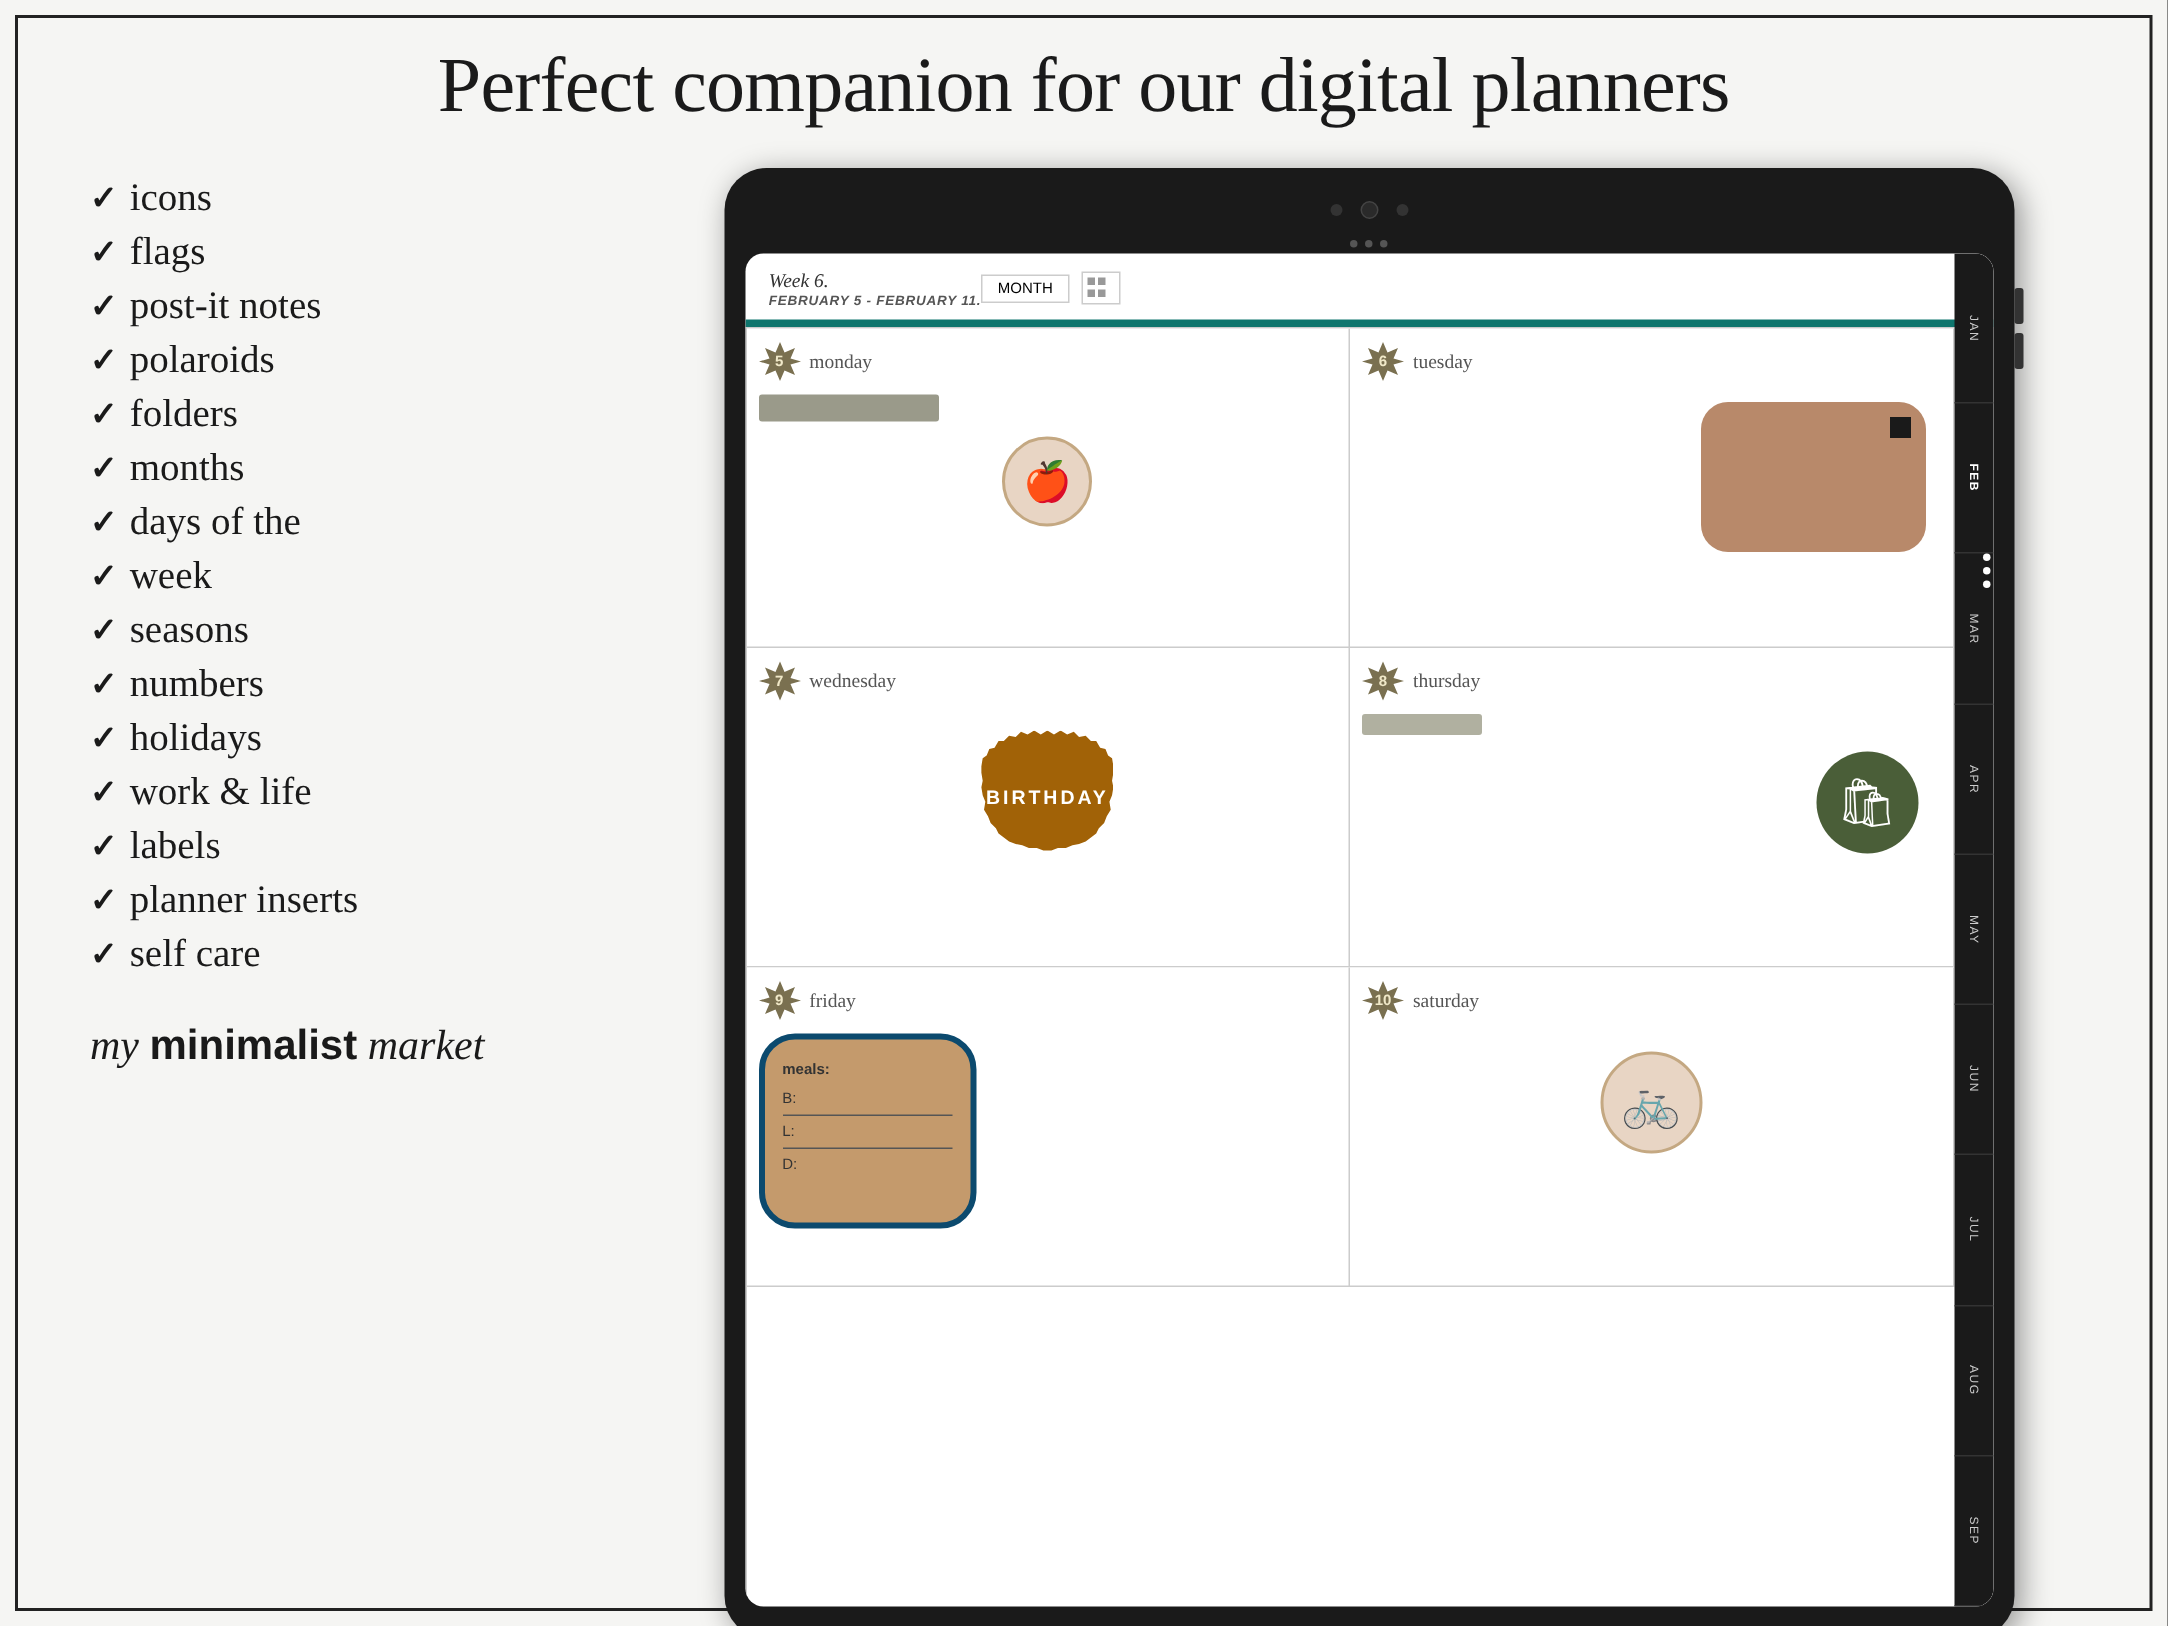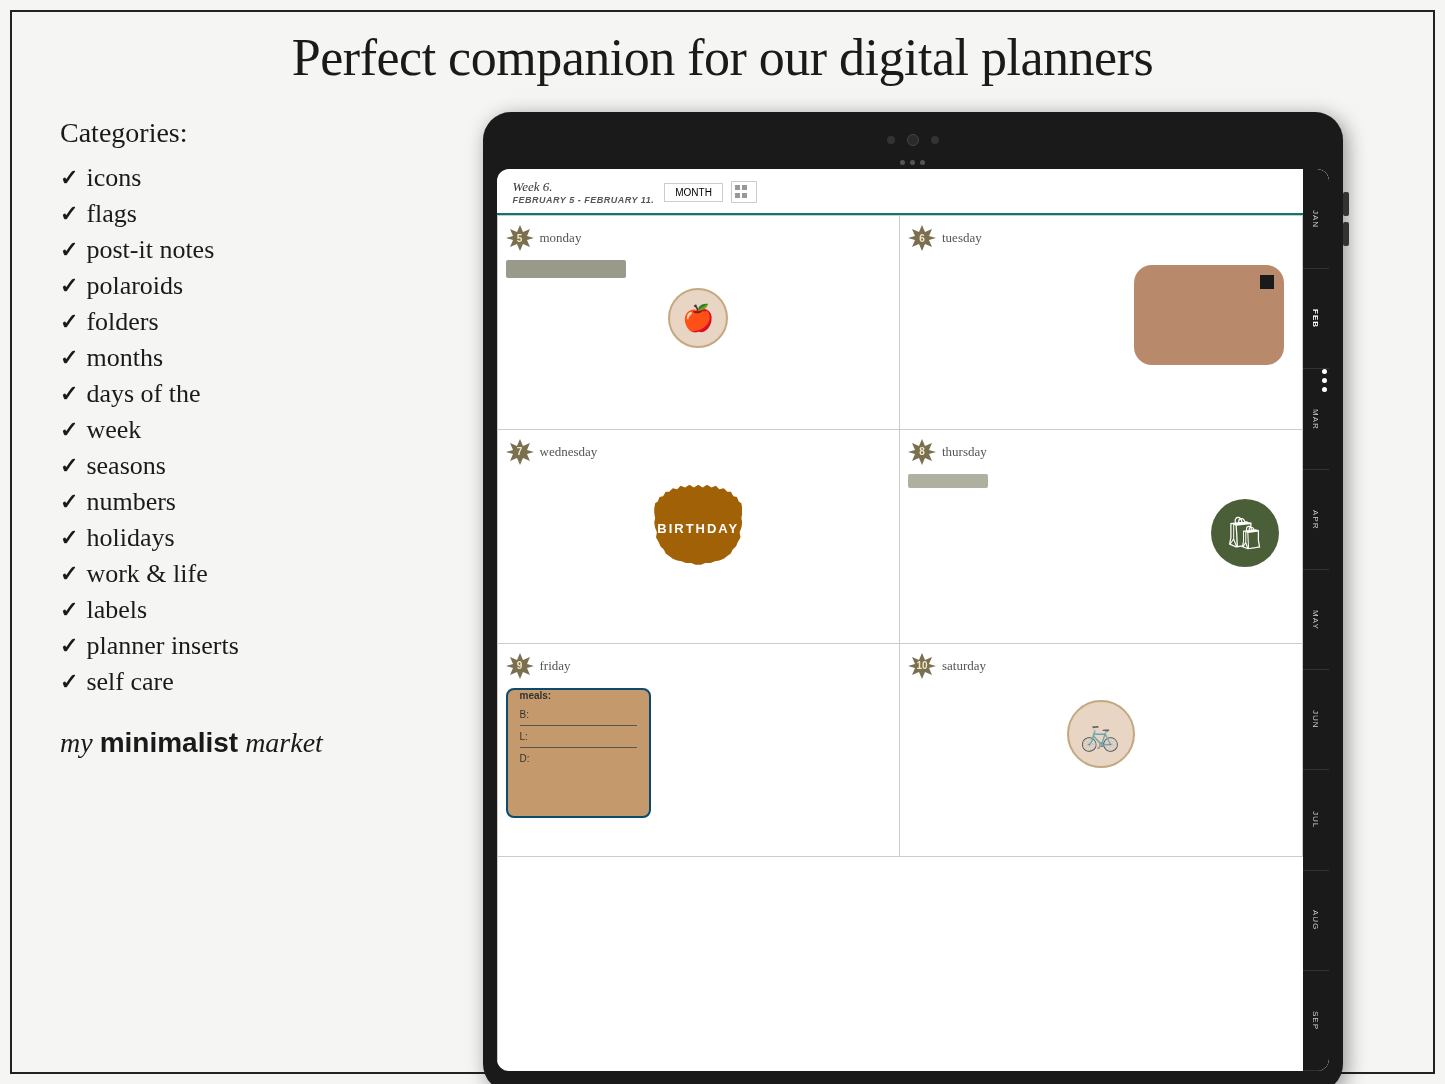--- a/index.html
+++ b/index.html
@@ -205,22 +205,21 @@
       flex-direction: column;
       height: 100%;
       position: relative;
     }
 
     
     .planner-header {
       display: flex;
       align-items: center;
       padding: 10px 16px 8px 16px;
-      border-bottom: 2px solid #0f766e;
-      gap: 10px;
+      border-bottom: 5px solid #0f766e;
     }
 
     .planner-header-left {
       flex-shrink: 0;
     }
 
     .week-label {
       font-size: 13px;
       font-style: italic;
       color: #333;
@@ -378,21 +377,20 @@
 </head>
 <body>
 
 <div class="outer-border"></div>
 
 <h1 class="page-title">Perfect companion for our digital planners</h1>
 
 <div class="content-area">
 
   <div class="left-panel">
-    <div class="categories-title">Categories:</div>
 
     <ul class="checklist">
       <li>
           <span class="checkmark">✓</span> 
           <span>icons</span>
         </li>
       <li>
           <span class="checkmark">✓</span> 
           <span>flags</span>
         </li>
@@ -582,21 +580,21 @@
               <div class="day-header">
                 <div style="position:relative;width:28px;height:28px;display:flex;align-items:center;justify-content:center;">
                   <svg width="28" height="28" viewBox="0 0 28 28">
                     <polygon points="14,1 17,8 24,5 21,12 28,14 21,16 24,23 17,20 14,27 11,20 4,23 7,16 0,14 7,12 4,5 11,8" fill="#7a7050"></polygon>
                   </svg>
                   <span style="position:absolute;font-size:10px;color:#f0e8c8;font-weight:bold;font-family:Arial,sans-serif;">9</span>
                 </div>
                 <span class="day-name">friday</span>
               </div>
 
-              <div style="width:145px;height:130px;background:#c49a6c;border-radius:8px;border:2px solid #0c4a6e;padding:0 12px;font-family:Arial,sans-serif;font-size:10px;color:#333;">
+              <div style="width:145px;height:130px;background:#c49a6c;border-radius:24px;border:4px solid #0c4a6e;padding:15px 12px;font-family:Arial,sans-serif;font-size:10px;color:#333;">
                 <div style="font-size:10px;font-weight:bold;margin-bottom:8px;">meals:</div>
                 <div style="border-bottom:1px solid #555;padding-bottom:5px;margin-bottom:5px;font-size:10px;">B:</div>
                 <div style="border-bottom:1px solid #555;padding-bottom:5px;margin-bottom:5px;font-size:10px;">L:</div>
                 <div style="font-size:10px;">D:</div>
               </div>
             </div>
 
             <div class="day-cell">
               <div class="day-header">
                 <div style="position:relative;width:28px;height:28px;display:flex;align-items:center;justify-content:center;">

